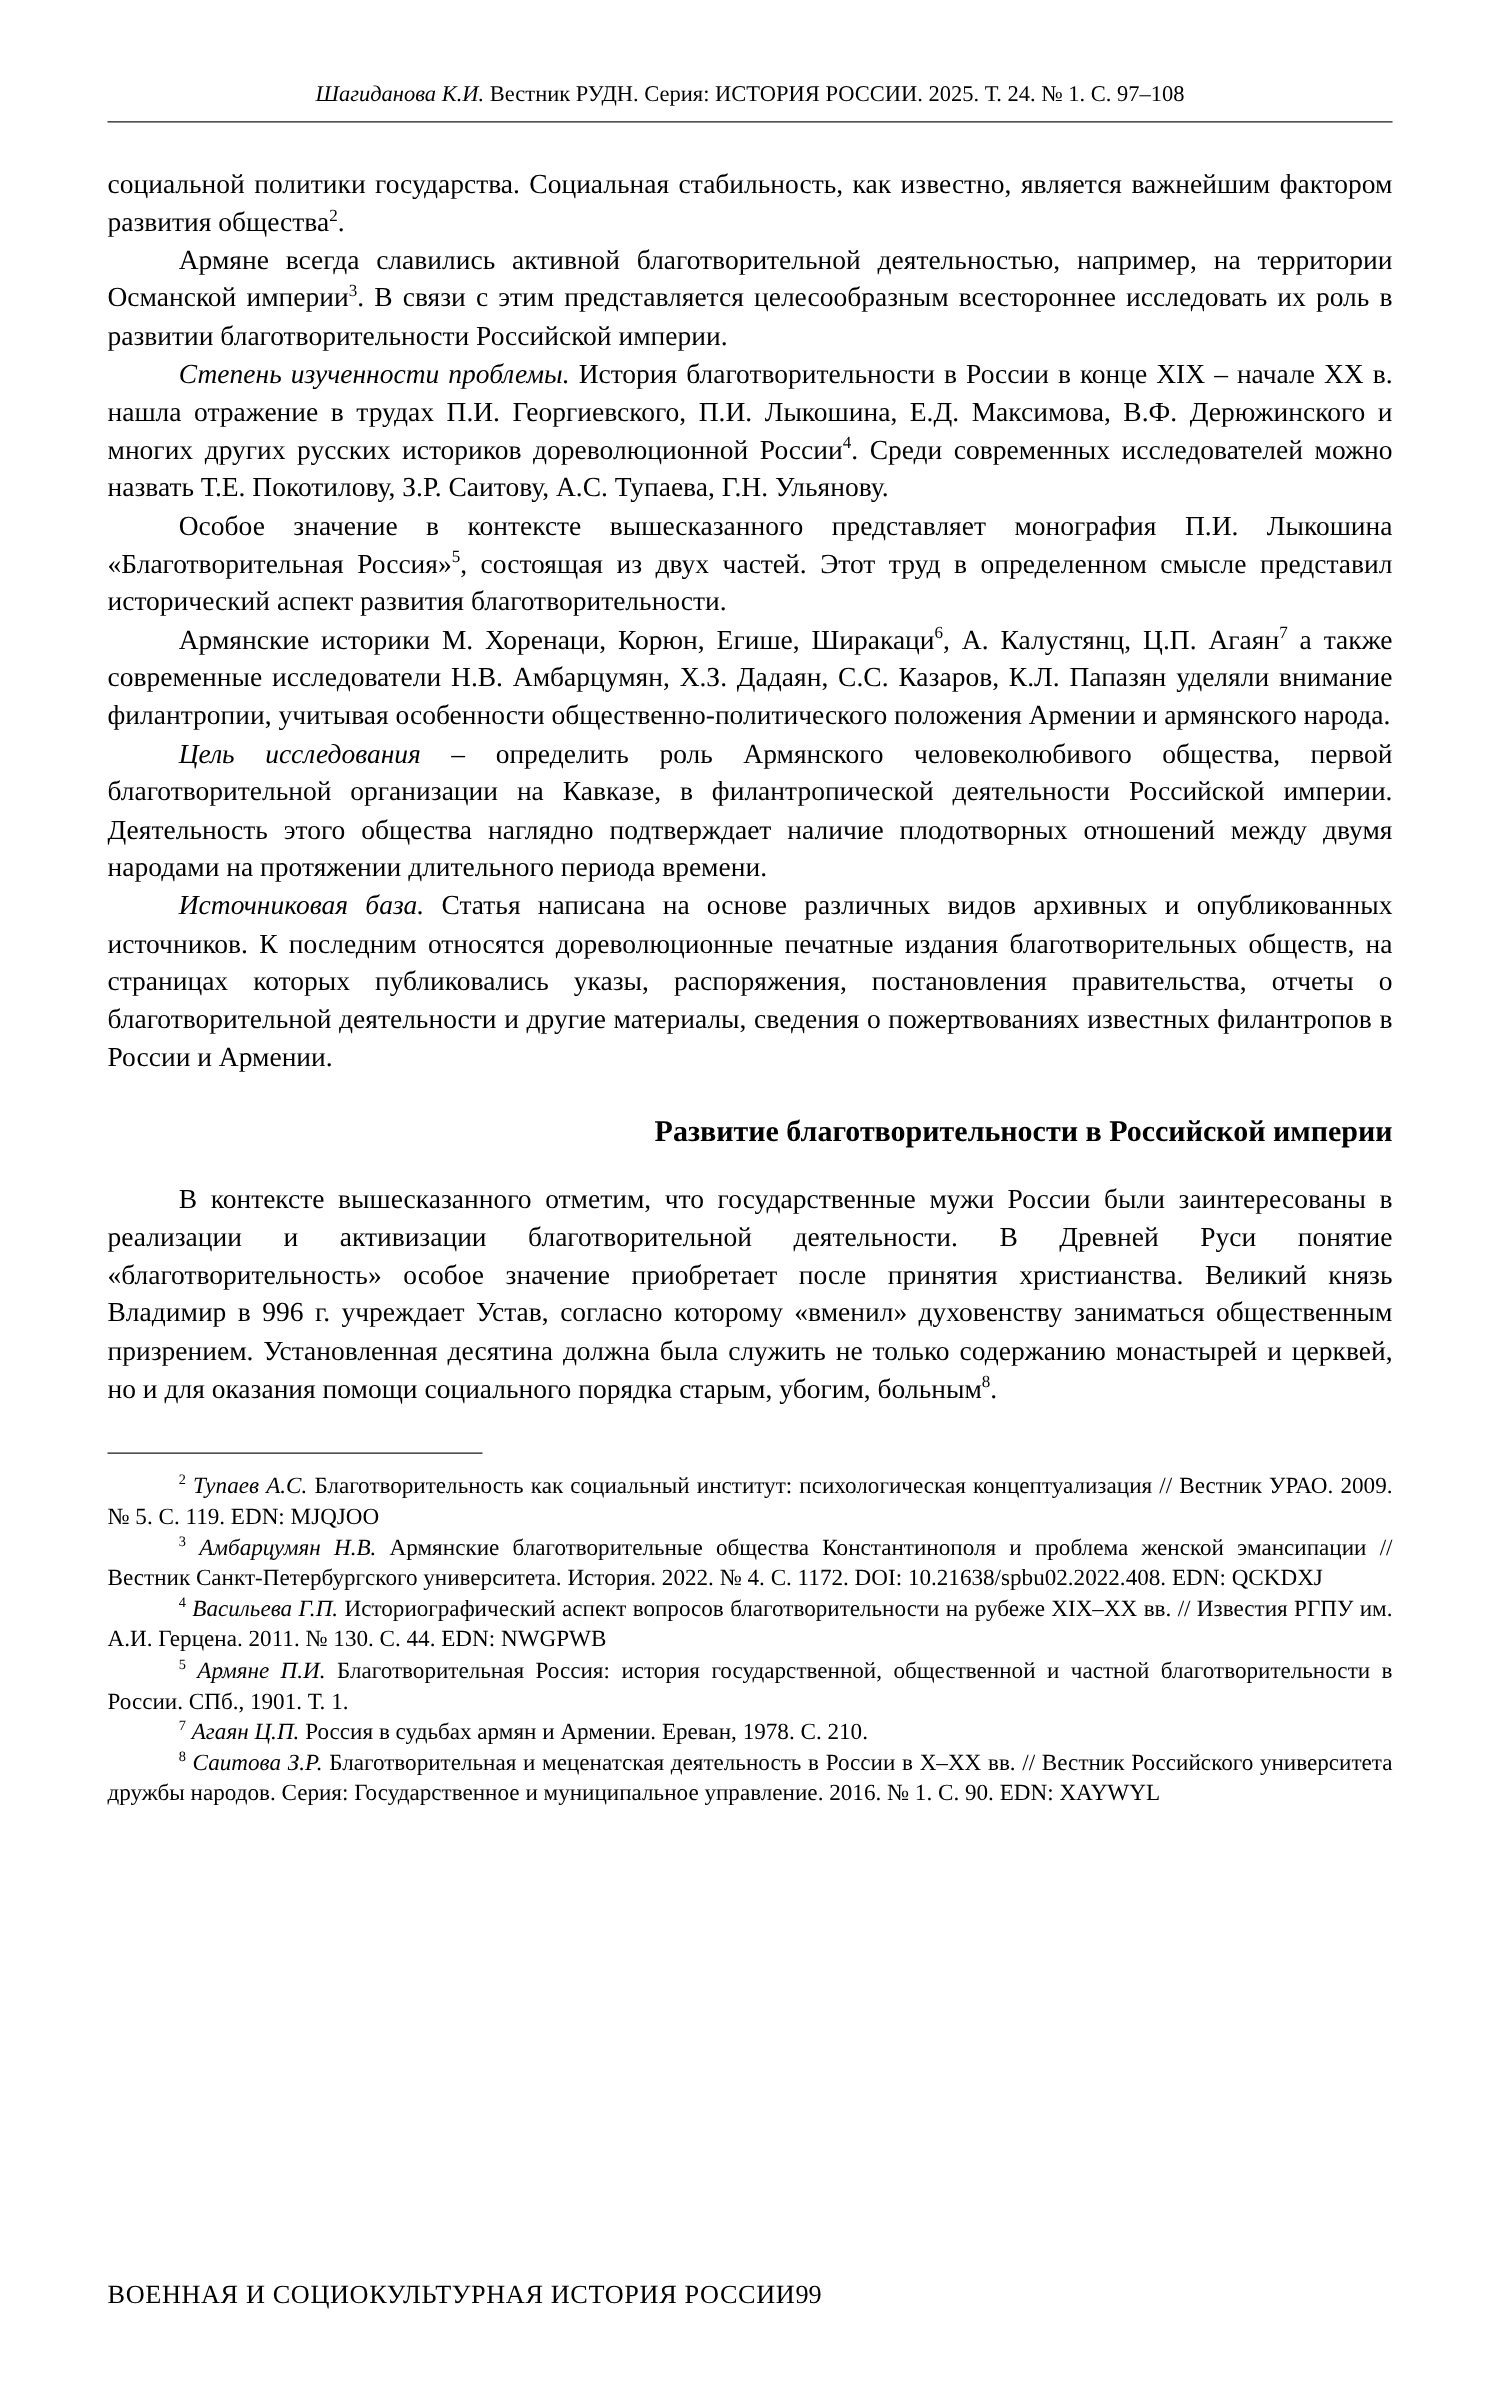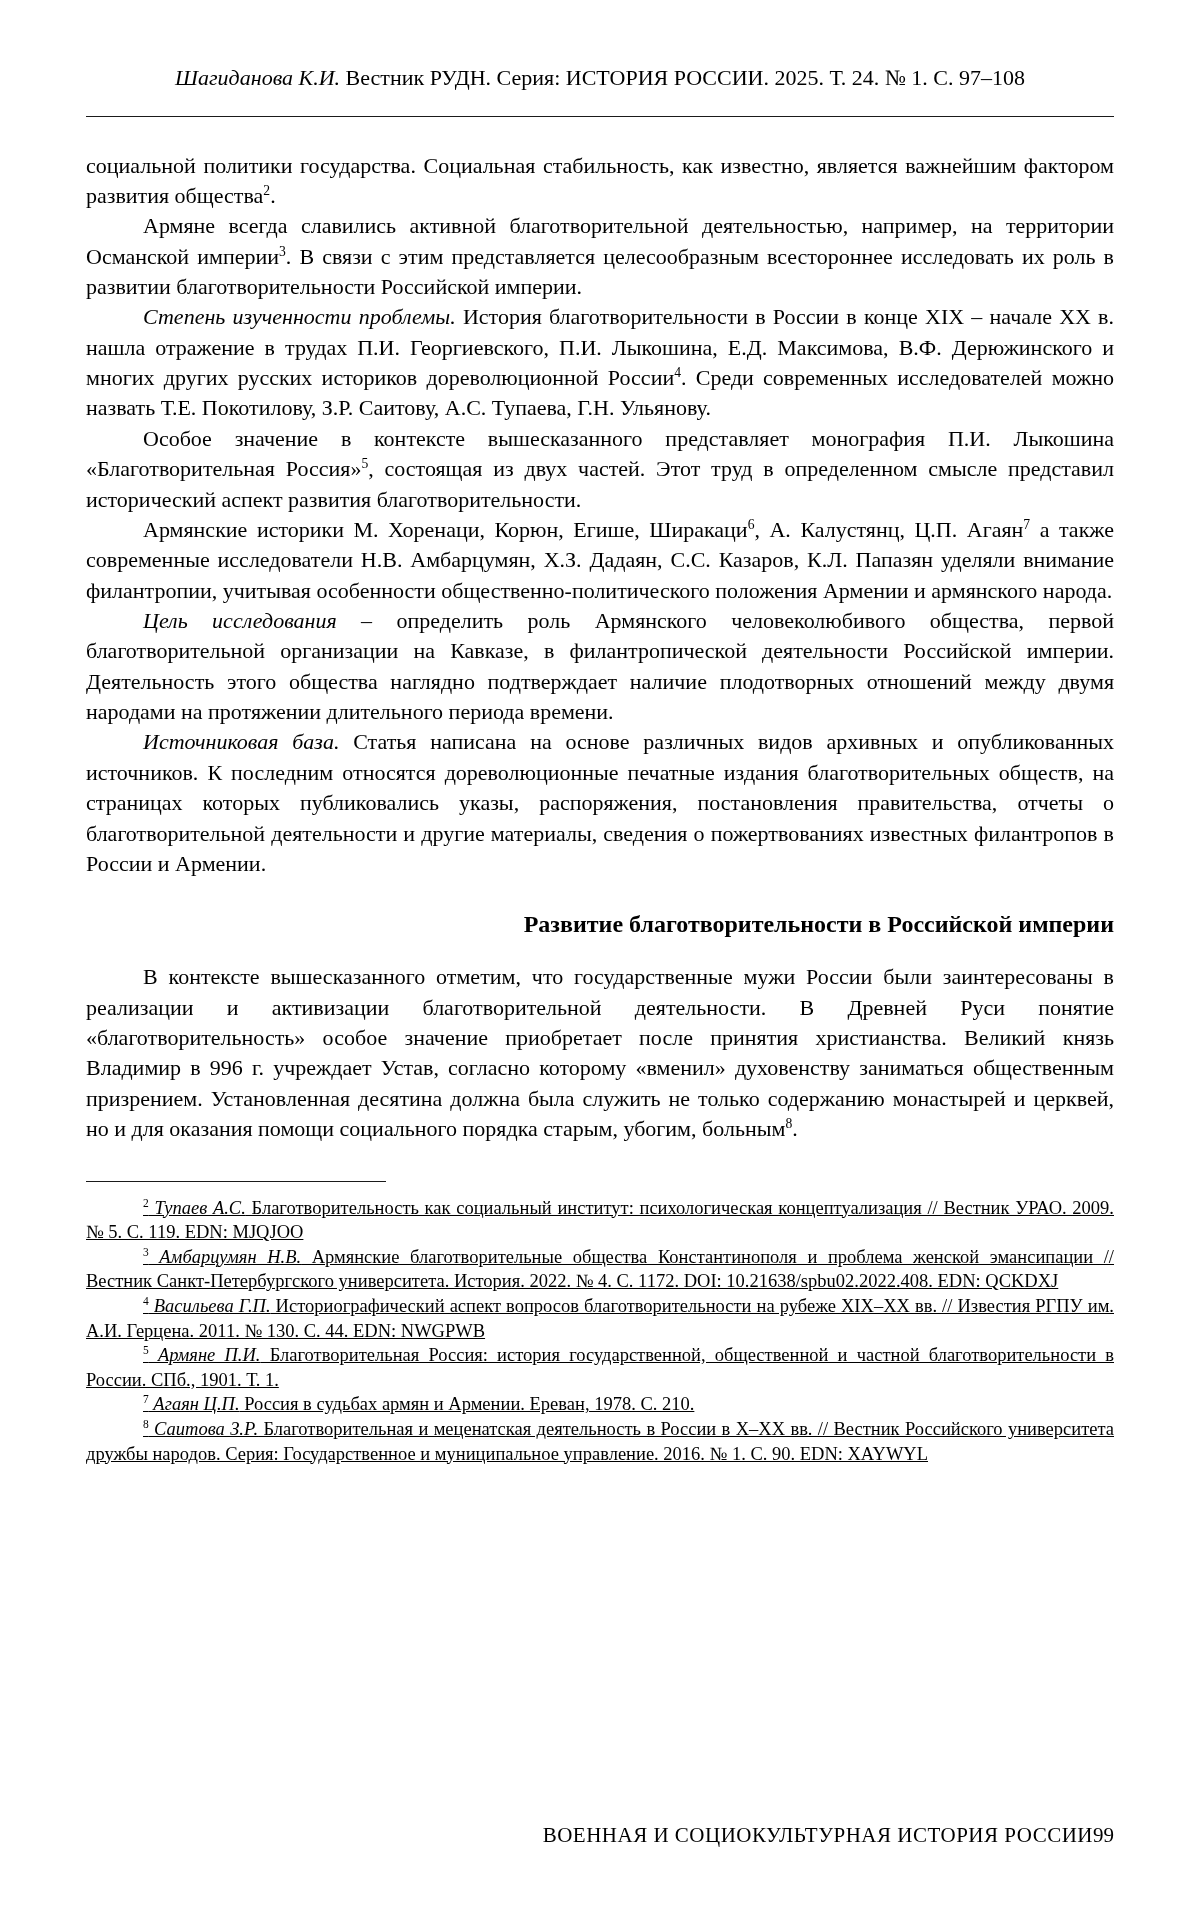--- a/index.html
+++ b/index.html
@@ -14,24 +14,24 @@
     width: 1200px;
     height: 1906px;
     margin: 0 auto;
     background: #ffffff;
     color: #000000;
     font-family: "Liberation Serif", "DejaVu Serif", serif;
     padding: 64px 86px 0 86px;
     overflow: hidden;
   }
   .running-head {
-    font-size: 22px;
+    font-size: 18px;
     line-height: 1.3;
     text-align: center;
-    padding-bottom: 23px;
+    padding-bottom: 10px;
     border-bottom: 1.5px solid #1a1a1a;
     margin-bottom: 34px;
     white-space: nowrap;
   }
   .running-head .author { font-style: italic; }
   .article-body p {
     font-size: 22px;
     line-height: 1.38;
     text-align: justify;
     margin: 0;
@@ -56,29 +56,28 @@
     border: 0;
     border-top: 1.6px solid #1a1a1a;
     margin: 36px auto 14px 0;
   }
   .footnotes p {
     font-size: 18.5px;
     line-height: 1.33;
     text-align: justify;
     text-indent: 57px;
     margin: 0;
-    text-decoration: underline;
   }
   .page-footer {
     position: absolute;
     left: 86px;
     right: 86px;
     bottom: 58px;
     display: flex;
-    justify-content: flex-end;
+    justify-content: flex-start;
     align-items: baseline;
     font-size: 21px;
   }
   .page-footer .footer-title { letter-spacing: 0.5px; }
 </style>
 </head>
 <body>
 
 <div class="page">
 

